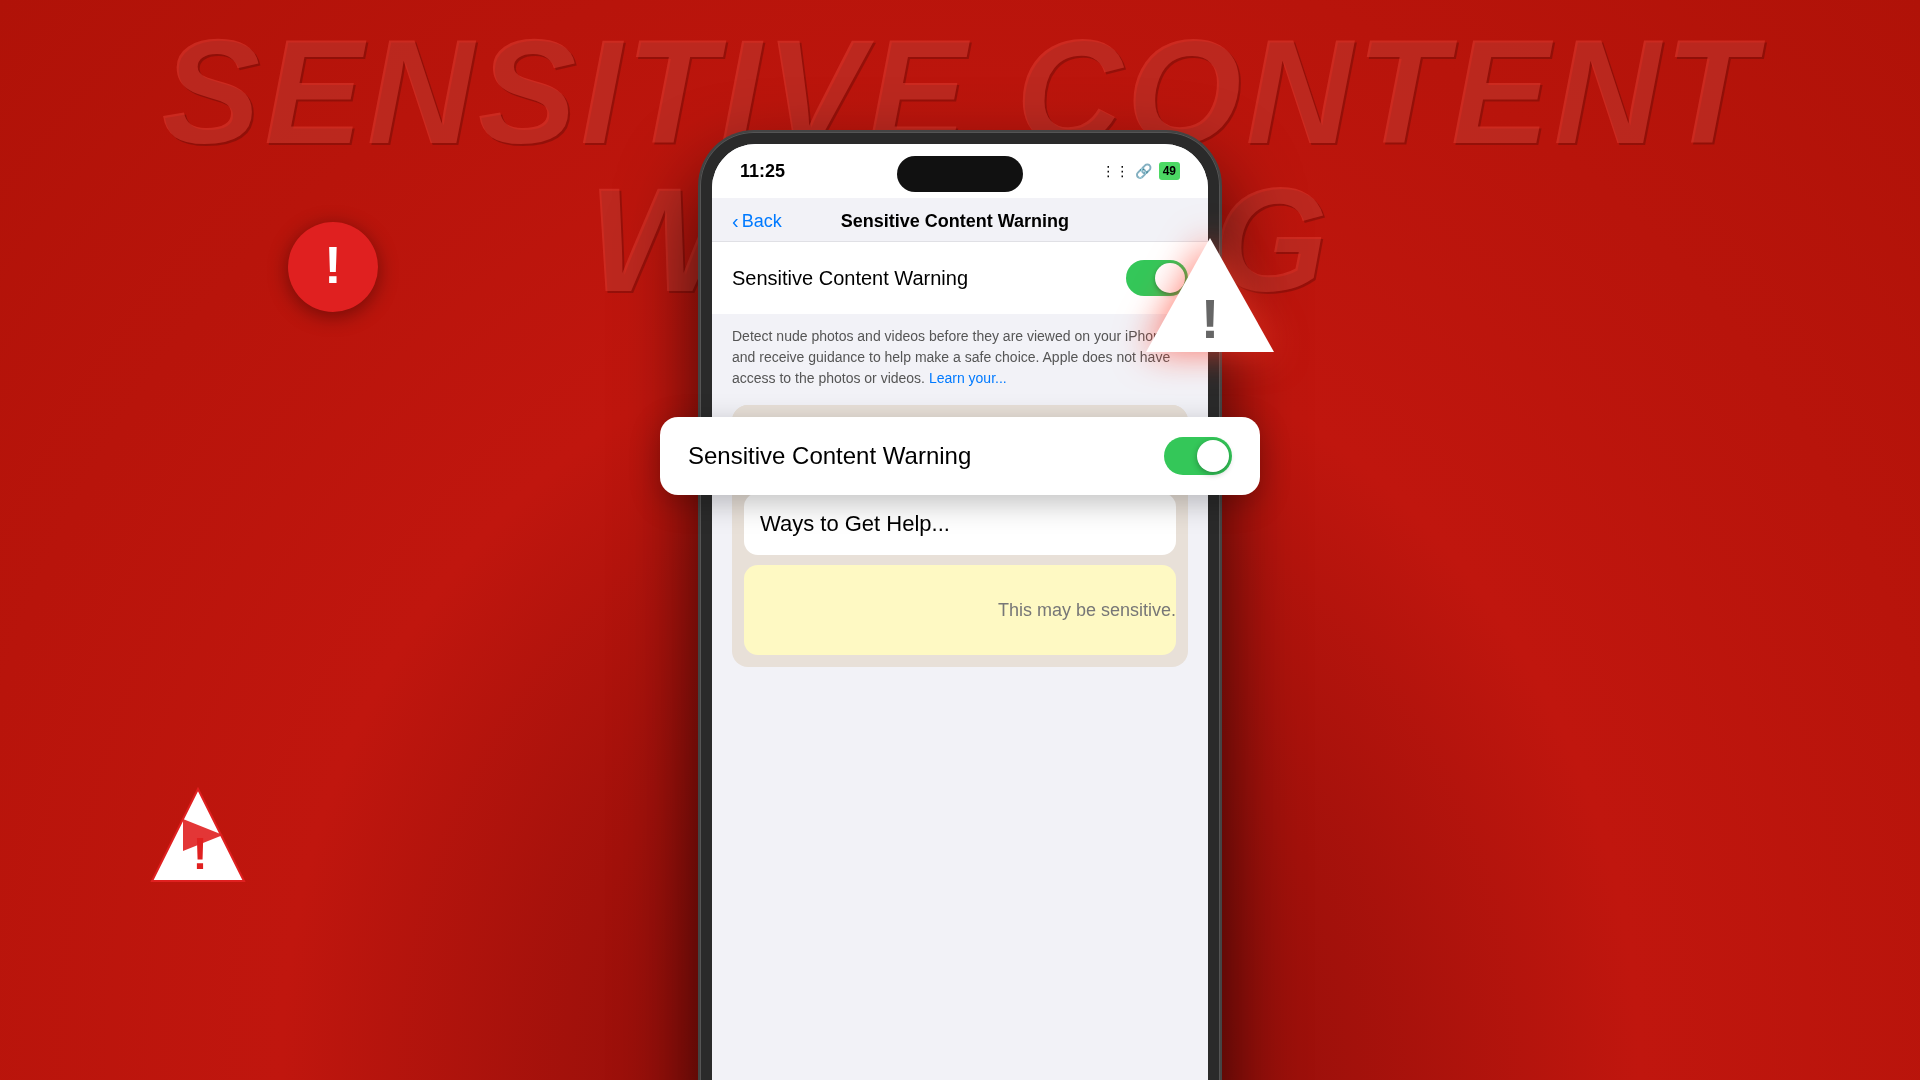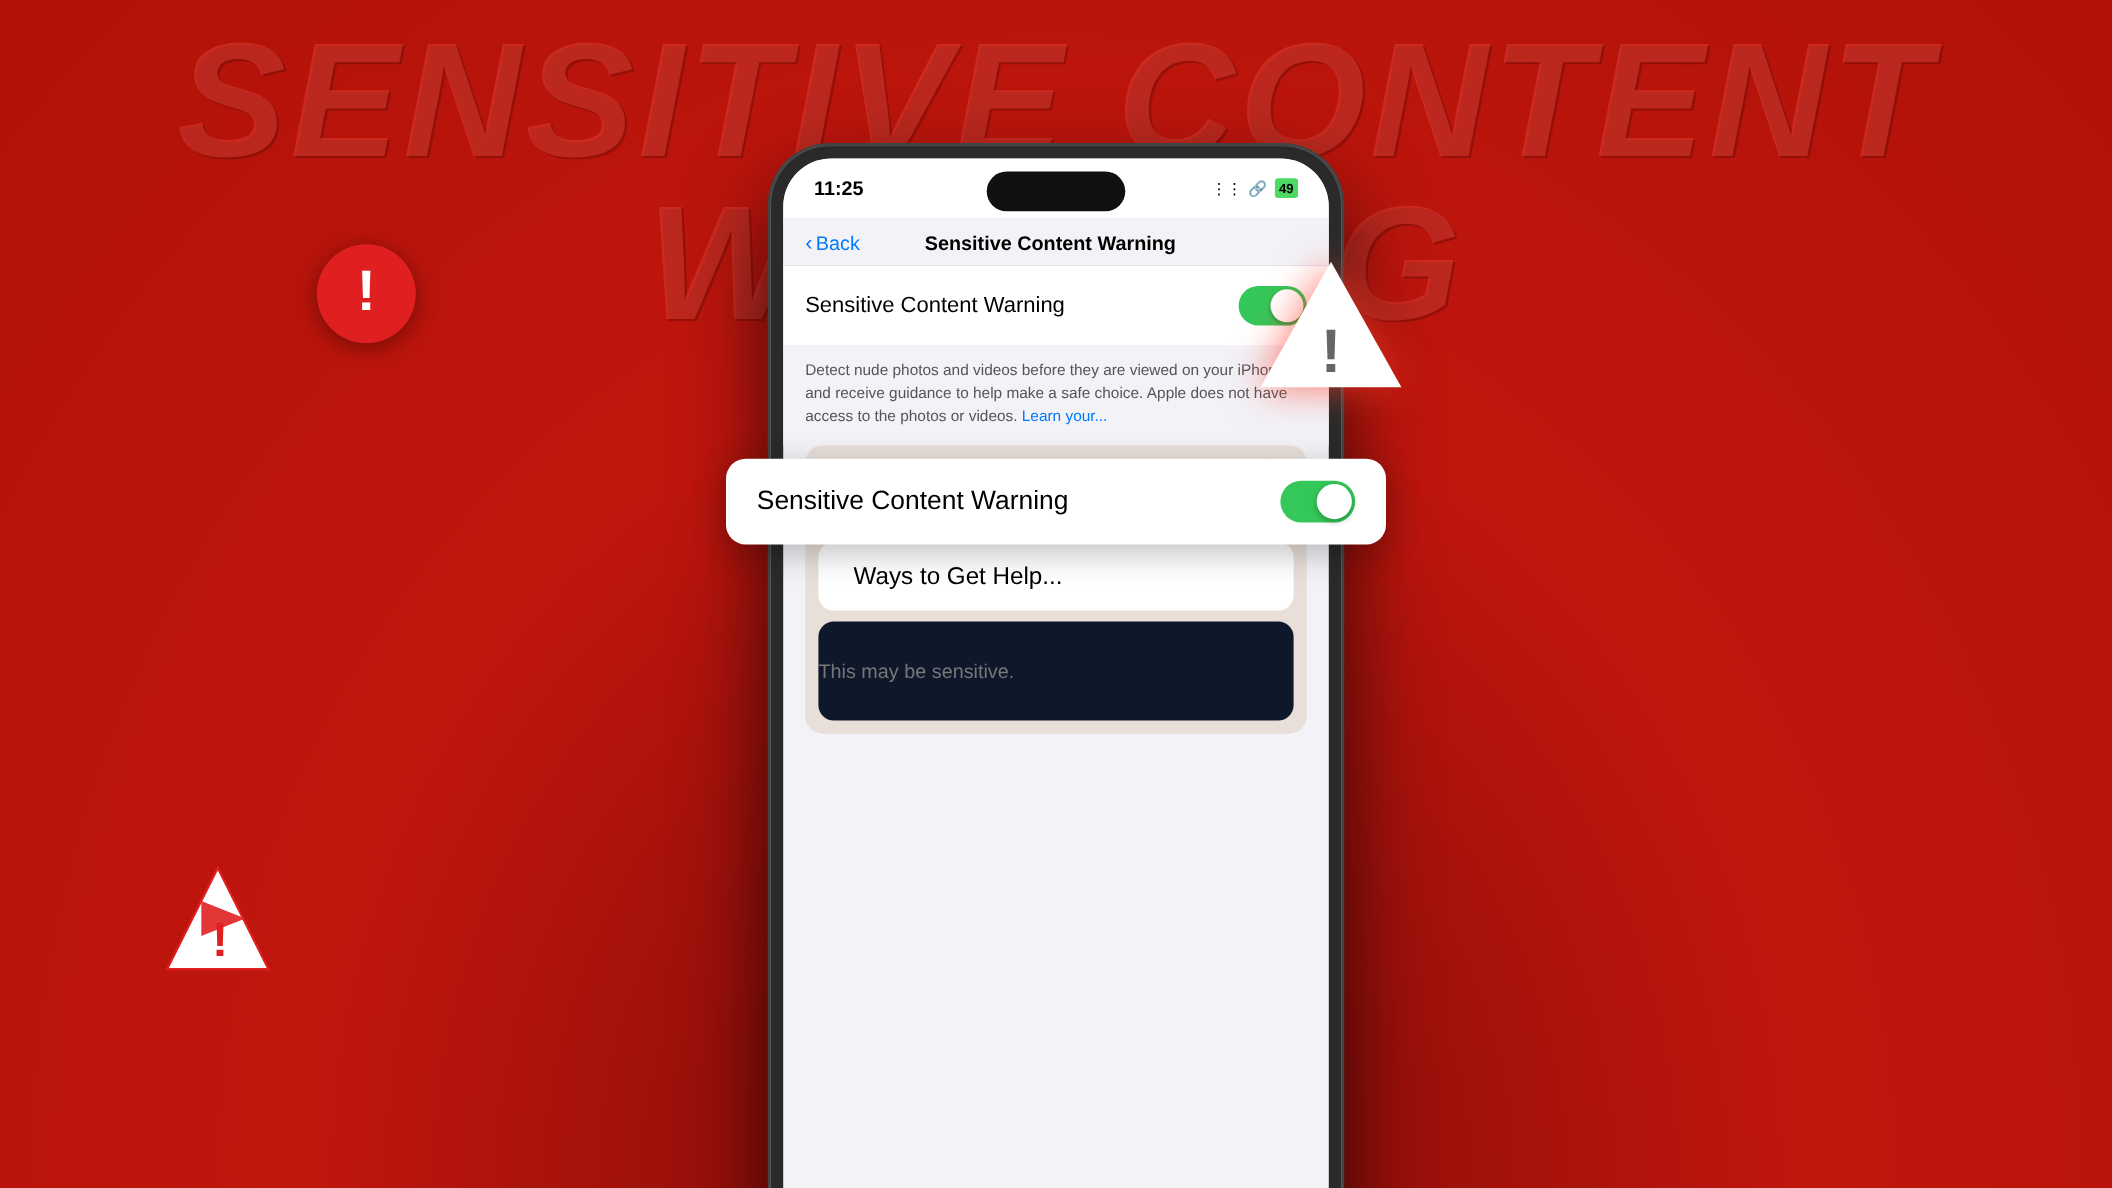--- a/index.html
+++ b/index.html
@@ -283,43 +283,43 @@
 
     
     .action-list {
       background: white;
       border-radius: 14px;
       margin: 10px 12px 10px;
       overflow: hidden;
     }
 
     .action-item {
-      padding: 18px 32px;
+      padding: 18px 16px;
       font-size: 22px;
       color: #000;
       border-bottom: 1px solid #e0e0e5;
     }
 
     .action-item:last-child {
       border-bottom: none;
     }
 
     .action-item.red {
       color: #e02020;
     }
 
     
     .sensitive-preview {
-      background: #0f172a;
+      background: #fef9c3;
       margin: 0 12px 12px;
       border-radius: 14px;
       height: 90px;
       display: flex;
       align-items: center;
-      justify-content: flex-start;
+      justify-content: flex-end;
     }
 
     .sensitive-text {
       color: #777;
       font-size: 18px;
     }
 
     
     .floating-card {
       position: absolute;

